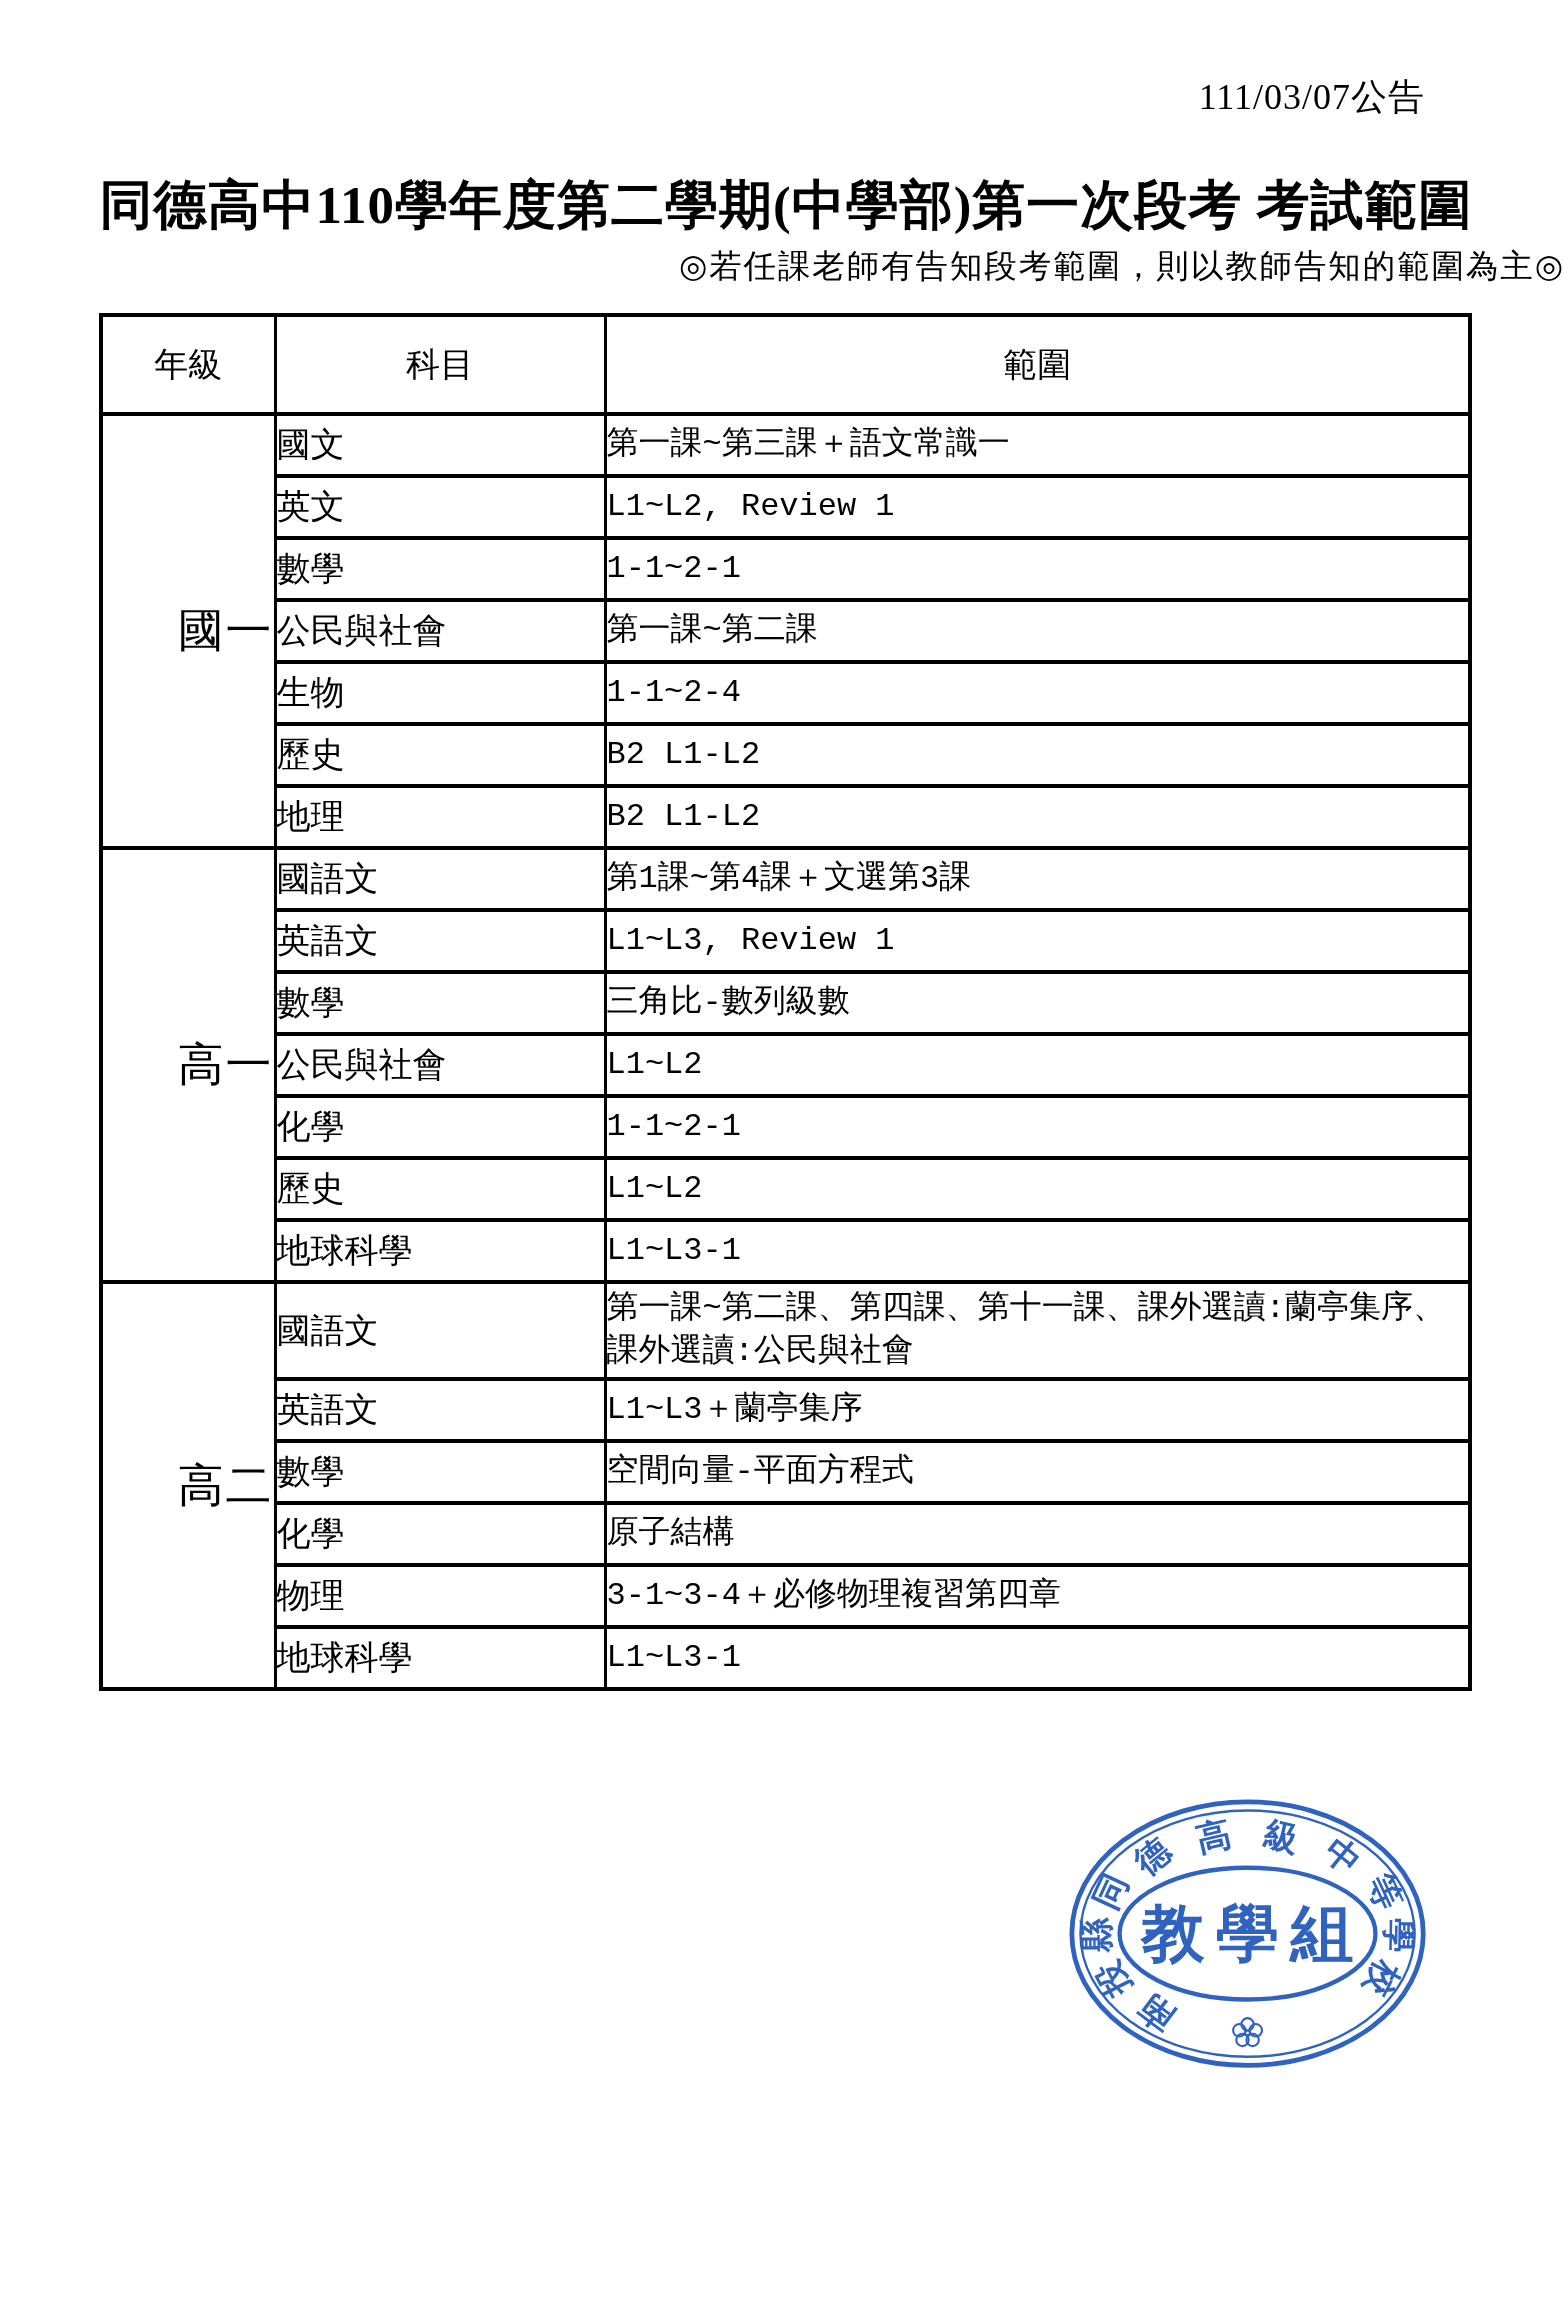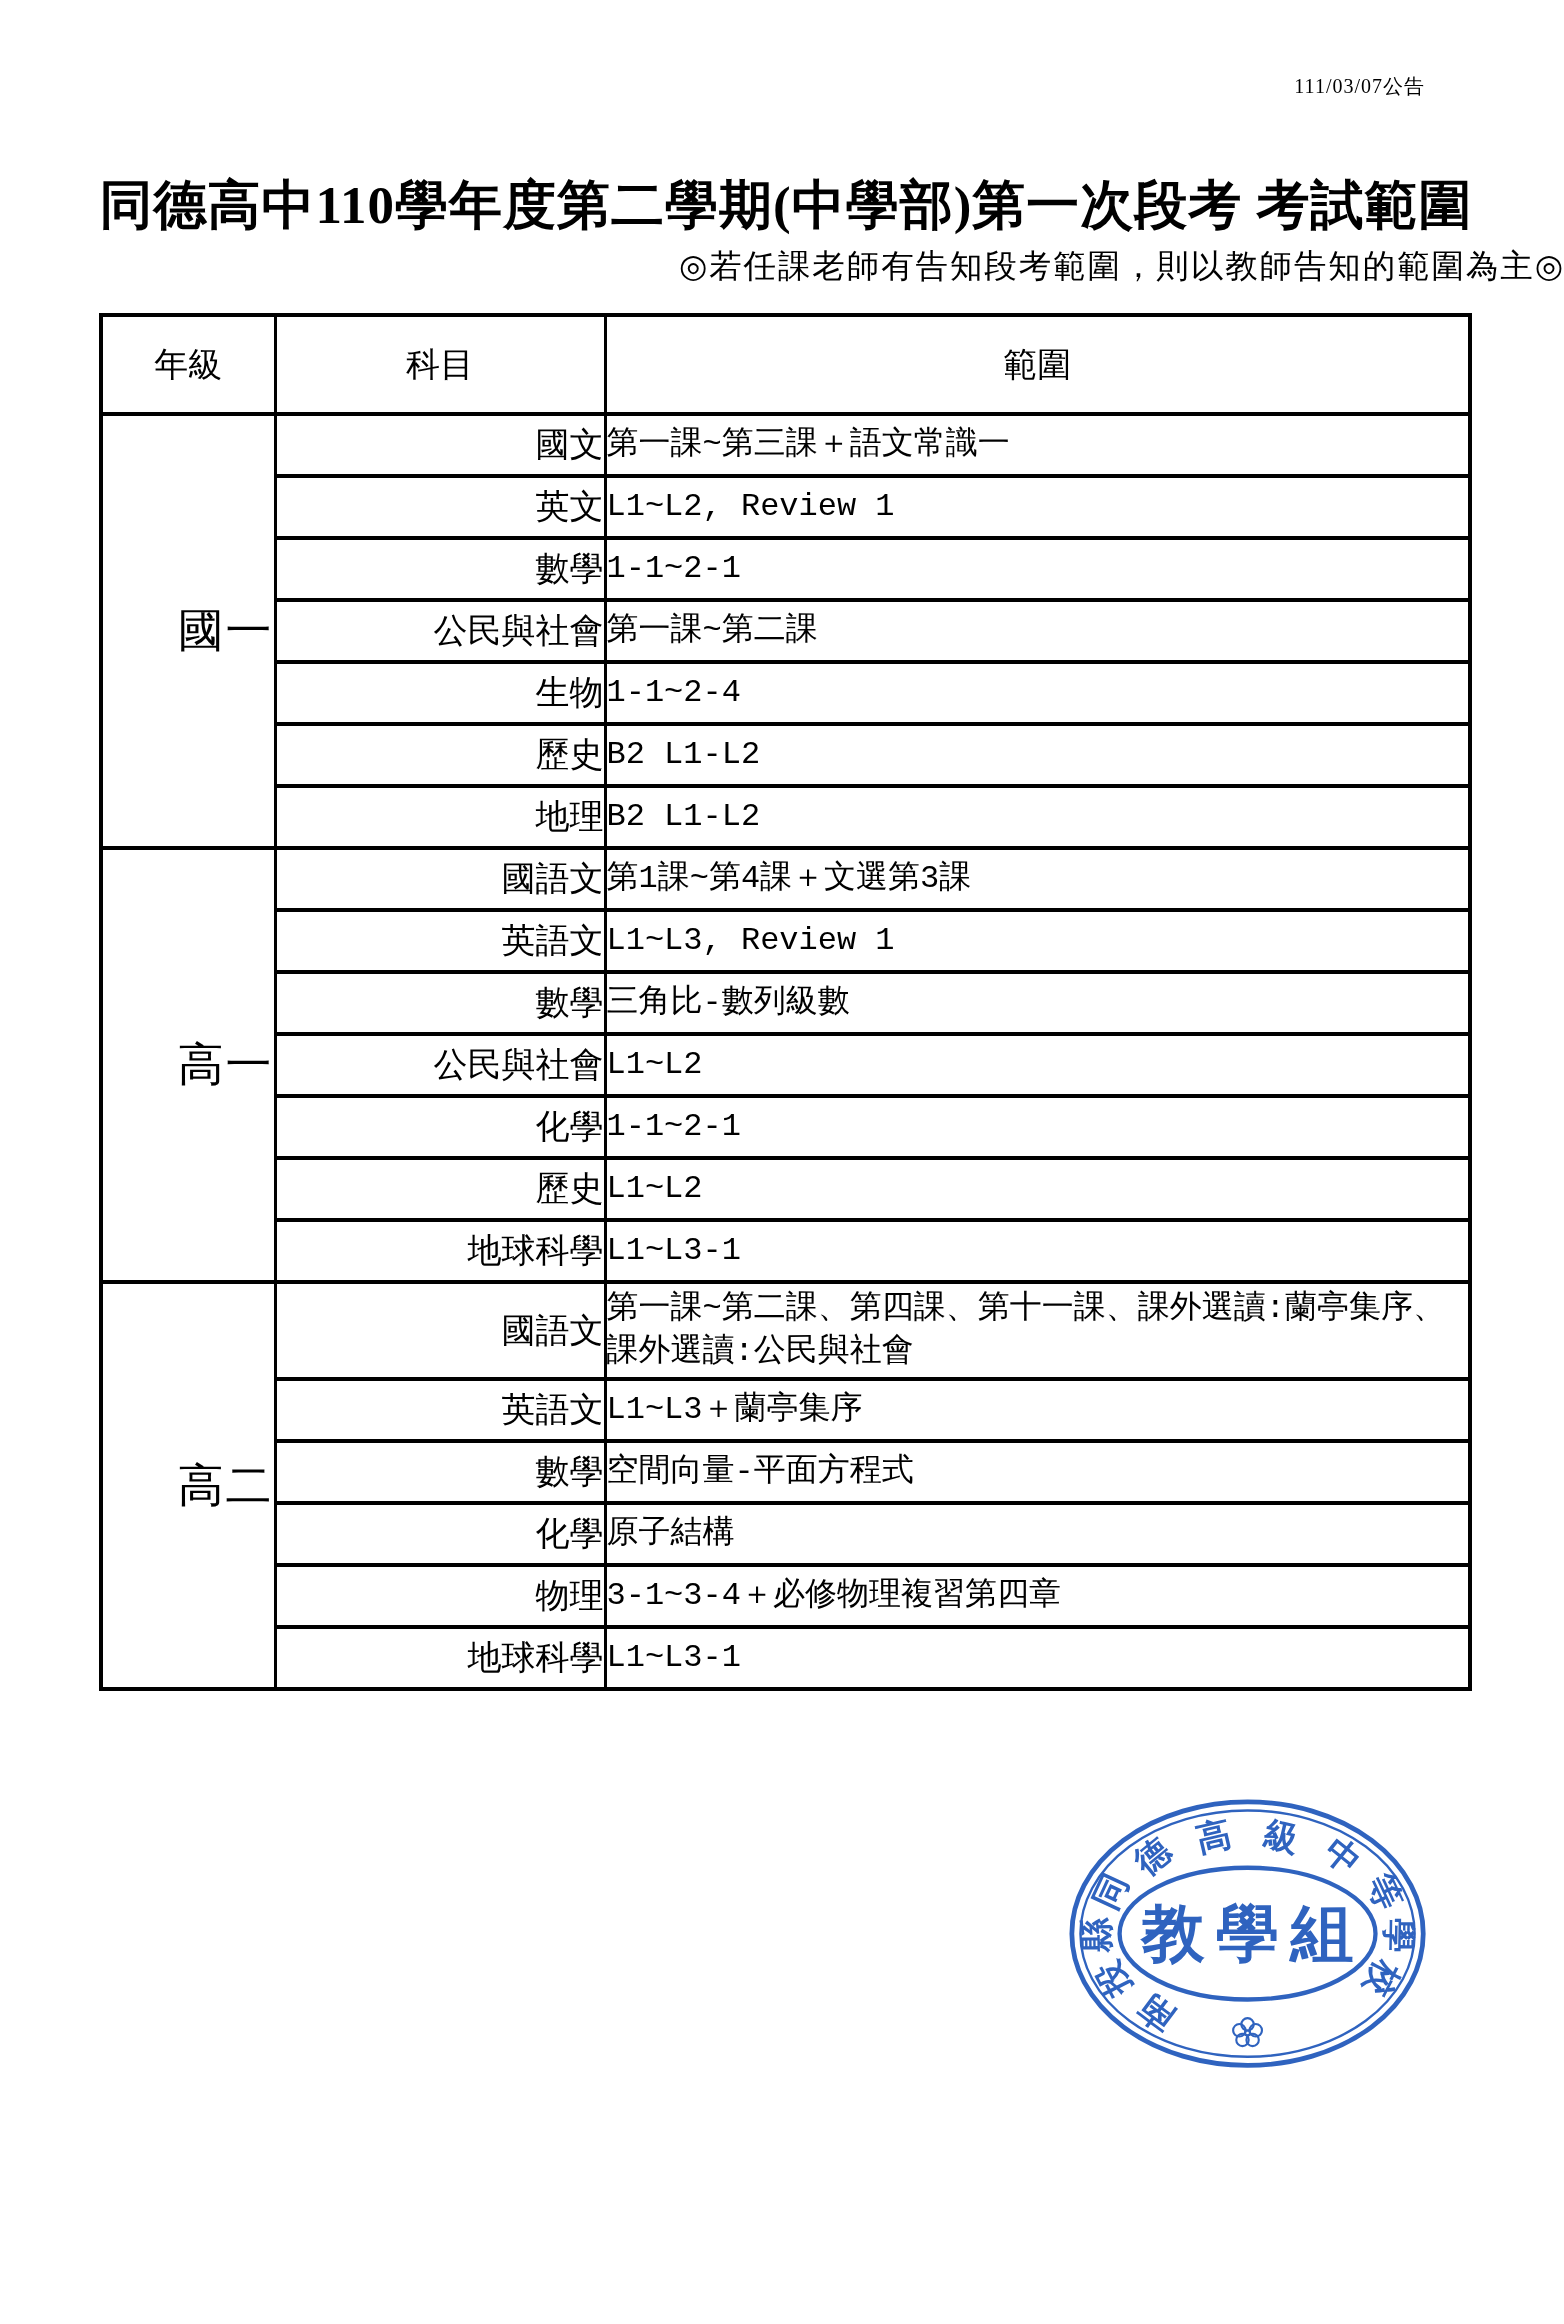--- a/index.html
+++ b/index.html
@@ -6,21 +6,21 @@
   body{
     width:1565px;height:2325px;
     background:#ffffff;
     position:relative;
     font-family:"Liberation Serif","DejaVu Serif",serif;
     color:#000;
     overflow:hidden;
   }
   .date-notice{
     position:absolute;top:73px;right:140px;
-    font-size:20px;letter-spacing:1px;
+    font-size:36px;letter-spacing:1px;
   }
   .page-title{
     position:absolute;left:0;right:0;top:140px;
     text-align:center;
     font-size:53px;font-weight:900;letter-spacing:1px;
     line-height:1.1;
     padding-left:7px;
   }
   .page-subtitle{
     position:absolute;left:0;right:0;top:245px;
@@ -40,21 +40,21 @@
     padding:0;
     vertical-align:middle;
     overflow:hidden;
     font-family:Liberation Mono, monospace;
   }
   .exam-table thead tr{height:99px;}
   .exam-table tbody tr{height:62px;}
   .exam-table tbody tr.tall{height:97px;}
   .exam-table th{font-size:34px;font-weight:normal;text-align:center;}
   .grade-cell{font-size:46px;text-align:right;letter-spacing:1.9px;}
-  .subject-cell{font-size:34px;text-align:right;}
+  .subject-cell{font-size:34px;text-align:left;}
   .scope-cell{
     font-size:32px;text-align:left;
     padding:1.9px 7.6px 1.9px 9.6px;
     line-height:1.34;
   }
   .stamp{
     position:absolute;left:1063px;top:1799px;
     width:371px;height:275px;
   }
   .stamp text{font-family:"Liberation Serif","DejaVu Serif",serif;}

